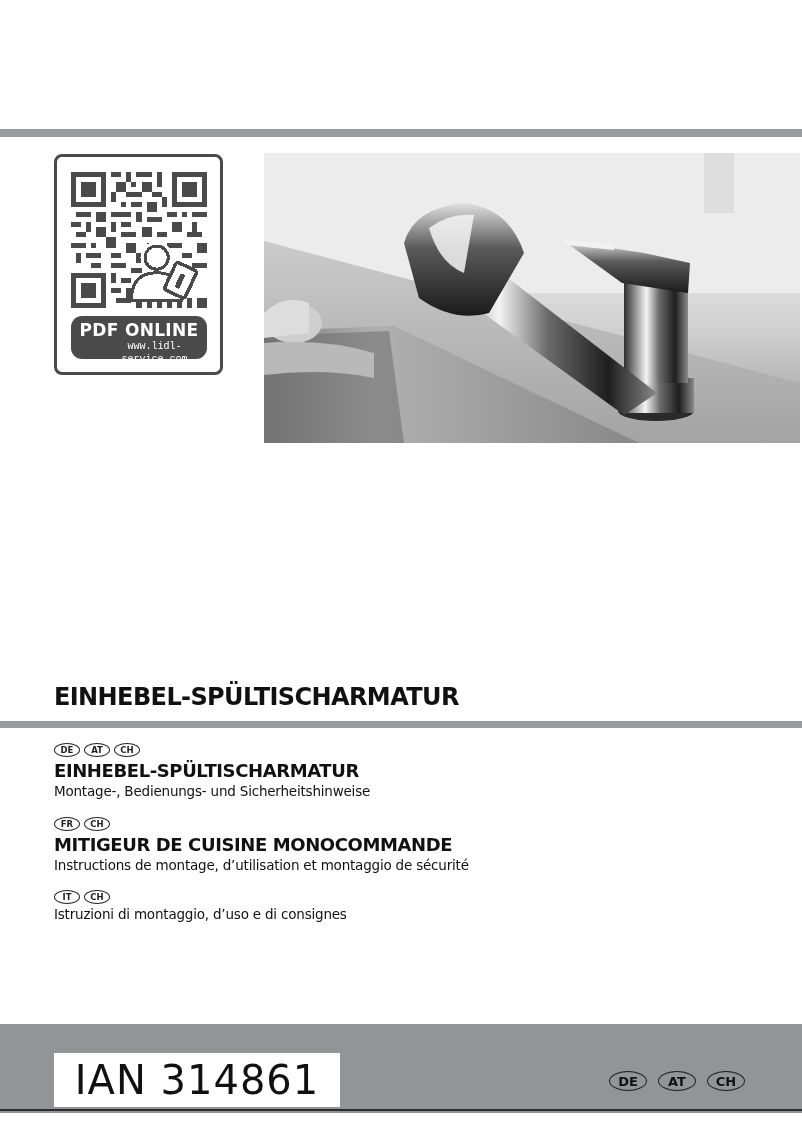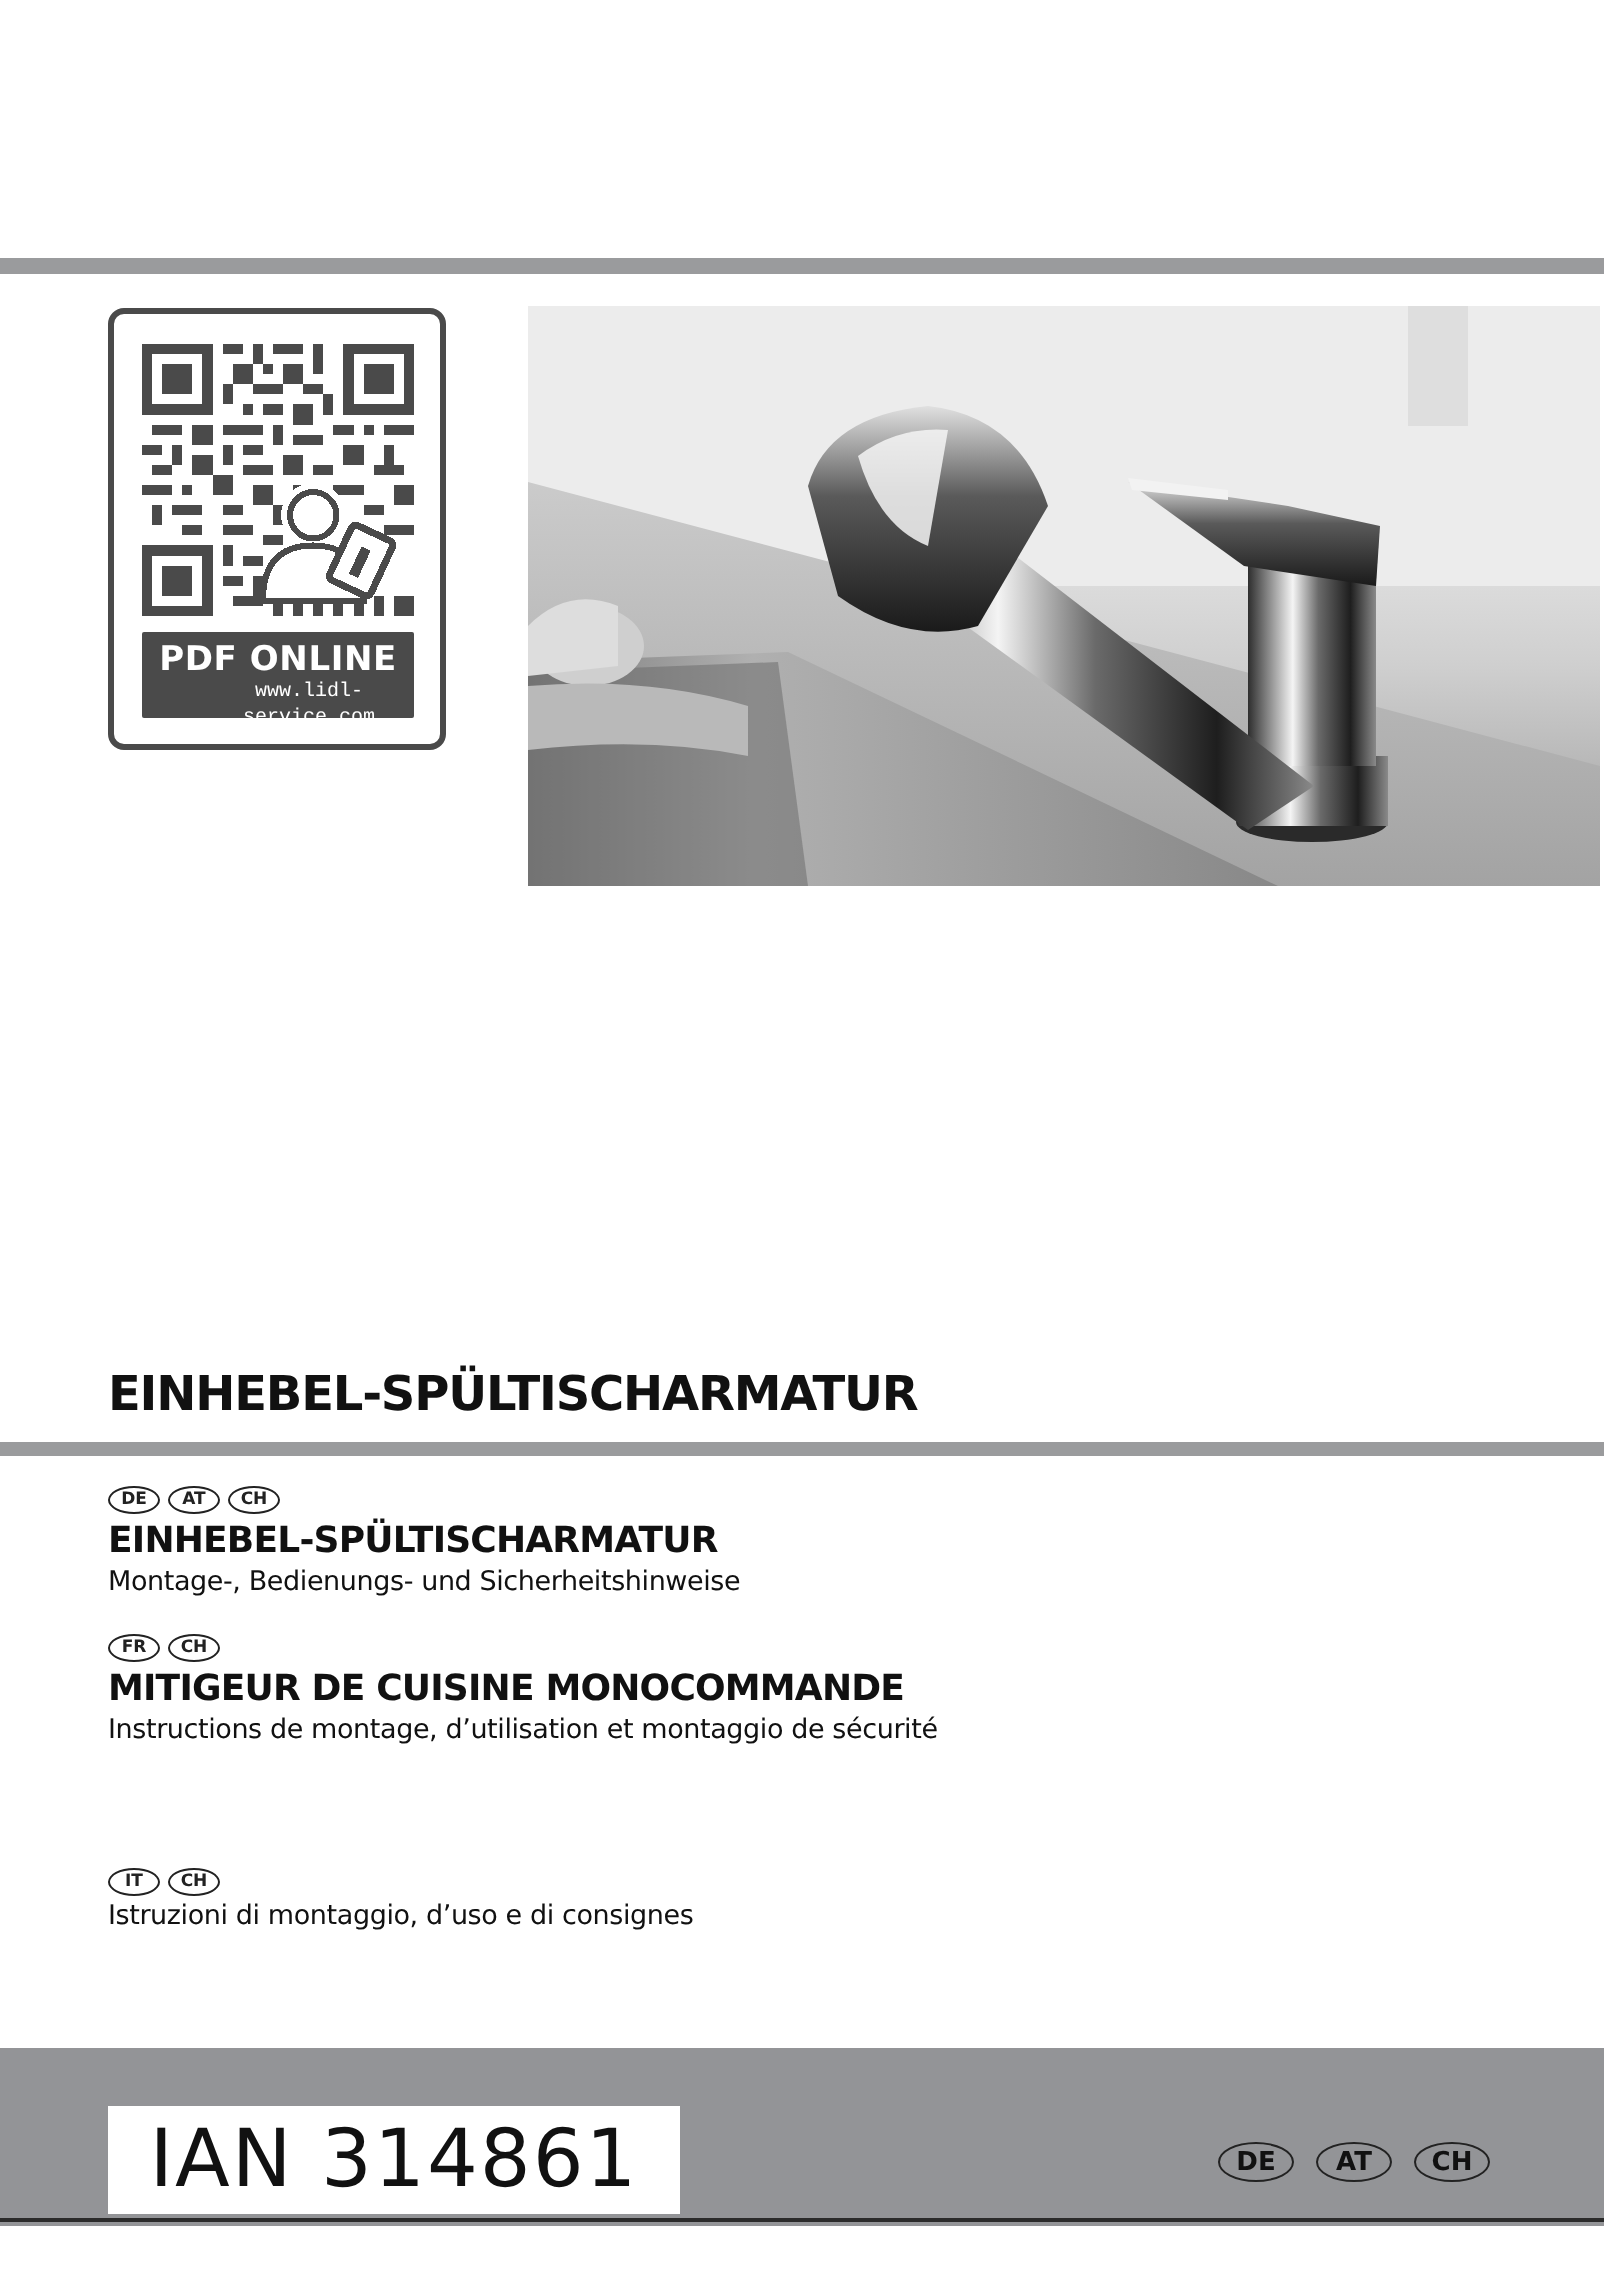--- a/index.html
+++ b/index.html
@@ -11,21 +11,21 @@
   .bar-mid { top: 721px; height: 7px; }
 
   
   .qr-card {
     position: absolute; left: 54px; top: 154px; width: 169px; height: 221px;
     border: 3px solid #4a4a4a; border-radius: 8px; background: #fff;
   }
   .qr-code { position: absolute; left: 14px; top: 15px; width: 136px; height: 136px; }
   .qr-label {
     position: absolute; left: 14px; top: 159px; width: 136px; height: 43px;
-    background: #4a4a4a; border-radius: 1px; color: #fff; text-align: center;
+    background: #4a4a4a; border-radius: 11px; color: #fff; text-align: center;
   }
   .qr-label .big { font-family: "DejaVu Sans", sans-serif; font-weight: bold; font-size: 17px; line-height: 20px; margin-top: 4px; letter-spacing: 0.3px; }
   .qr-label .small { font-family: Liberation Mono, monospace; font-size: 10px; line-height: 13px; padding-left: 31px; }
 
   
   .photo {
     position: absolute; left: 264px; top: 153px; width: 536px; height: 290px; overflow: hidden;
     background: linear-gradient(180deg, #e9e9e9 0%, #dedede 45%, #cfcfcf 62%, #9c9c9c 100%);
   }
   .photo svg { position: absolute; left: 0; top: 0; }
@@ -226,21 +226,21 @@
 
 <div class="lang-block" style="top:817px;">
   <div class="badges">
     <span class="badge">FR</span>
     <span class="badge">CH</span>
   </div>
   <div class="lang-title">MITIGEUR DE CUISINE MONOCOMMANDE</div>
   <div class="lang-sub">Instructions de montage, d’utilisation et montaggio de sécurité</div>
 </div>
 
-<div class="lang-block" style="top:934px;">
+<div class="lang-block" style="top:890px;">
   <div class="badges">
     <span class="badge">IT</span>
     <span class="badge">CH</span>
   </div>
   <div class="lang-sub">Istruzioni di montaggio, d’uso e di consignes</div>
 </div>
 
 <div class="footer">
   <div class="ian-box">
     <span class="ian-text">IAN 314861</span>

